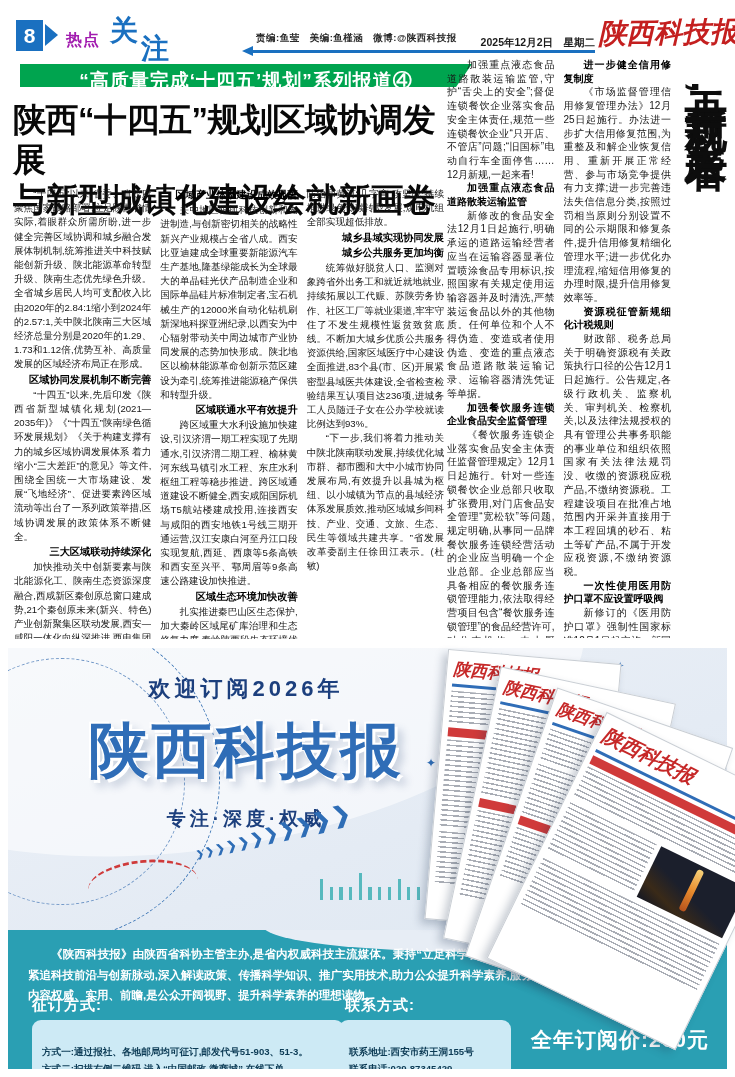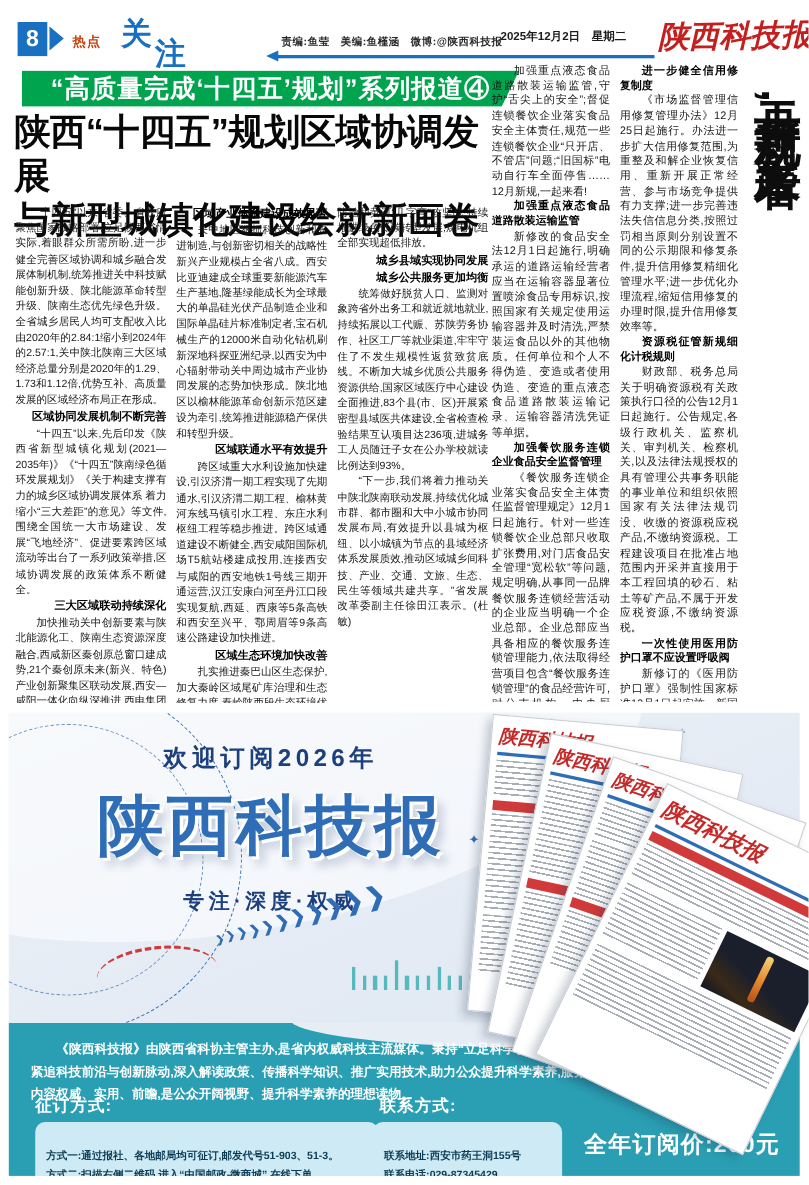--- a/index.html
+++ b/index.html
@@ -4,33 +4,33 @@
 <style>
   html,body{margin:0;padding:0;}
   body{width:735px;height:1077px;position:relative;background:#fff;overflow:hidden;
        font-family:"Liberation Sans",sans-serif;color:#1a1a1a;}
   
   .header{position:absolute;left:0;top:12px;width:735px;height:52px;}
   .badge8{position:absolute;left:16px;top:8px;width:27px;height:31px;background:#1a70c0;
           color:#fff;font-size:21px;font-weight:900;text-align:center;line-height:31px;}
   .badge-arrow{position:absolute;left:45px;top:12px;width:0;height:0;
           border-top:11px solid transparent;border-bottom:11px solid transparent;border-left:13px solid #1a70c0;}
-  .hot{position:absolute;left:66px;top:18px;font-size:12px;font-weight:900;color:#c2410c;letter-spacing:1px;}
+  .hot{position:absolute;left:66px;top:18px;font-size:16px;font-weight:900;color:#a21caf;letter-spacing:1px;}
   .focus1{position:absolute;left:110px;top:0px;font-size:28px;font-weight:900;color:#1a70c0;}
   .focus2{position:absolute;left:141px;top:18px;font-size:28px;font-weight:900;color:#1a70c0;}
   .credits{position:absolute;left:256px;top:20px;font-size:9.5px;font-weight:700;color:#2a2a2a;letter-spacing:.5px;}
   .hrule{position:absolute;left:252px;top:38px;width:343px;height:2.5px;background:#1a70c0;}
   .hrule:before{content:"";position:absolute;left:-10px;top:-4px;width:0;height:0;
           border-top:5px solid transparent;border-bottom:5px solid transparent;border-right:11px solid #1a70c0;}
-  .date{position:absolute;left:455px;top:14px;width:140px;font-size:10.5px;font-weight:700;color:#1b1b1b;}
+  .date{position:absolute;left:455px;top:24px;width:140px;text-align:right;font-size:10.5px;font-weight:700;color:#1b1b1b;}
   .masthead{position:absolute;left:598px;top:2px;width:136px;font-size:28px;font-weight:900;font-style:italic;
           color:#c41f1f;font-family:"DejaVu Serif",serif;transform:rotate(-1deg);letter-spacing:0px;white-space:nowrap;}
   
-  .banner{position:absolute;left:20px;top:64px;width:452px;height:33px;background:#00a44f;color:#fff;
-          font-size:23px;font-weight:900;text-align:center;line-height:33px;letter-spacing:1px;
+  .banner{position:absolute;left:20px;top:64px;width:452px;height:23px;background:#00a44f;color:#fff;
+          font-size:19px;font-weight:900;text-align:center;line-height:33px;letter-spacing:1px;
           clip-path:polygon(0 0,100% 0,calc(100% - 16px) 100%,0 100%);}
   .headline{position:absolute;left:13px;top:100px;width:438px;font-size:33px;line-height:40px;
           font-weight:900;color:#080808;letter-spacing:-.5px;}
   
   .artcols{position:absolute;left:14px;top:187px;width:430px;height:452px;display:flex;gap:9px;overflow:hidden;}
   .artcols .col{flex:1;overflow:hidden;font-size:9.6px;line-height:14.2px;text-align:justify;color:#161616;}
   .p{text-indent:2em;margin:0;}
   .pc{text-indent:0;margin:0;}
   .ah{font-weight:900;text-align:right;margin:1px 0;color:#000;font-size:10.2px;}
   

